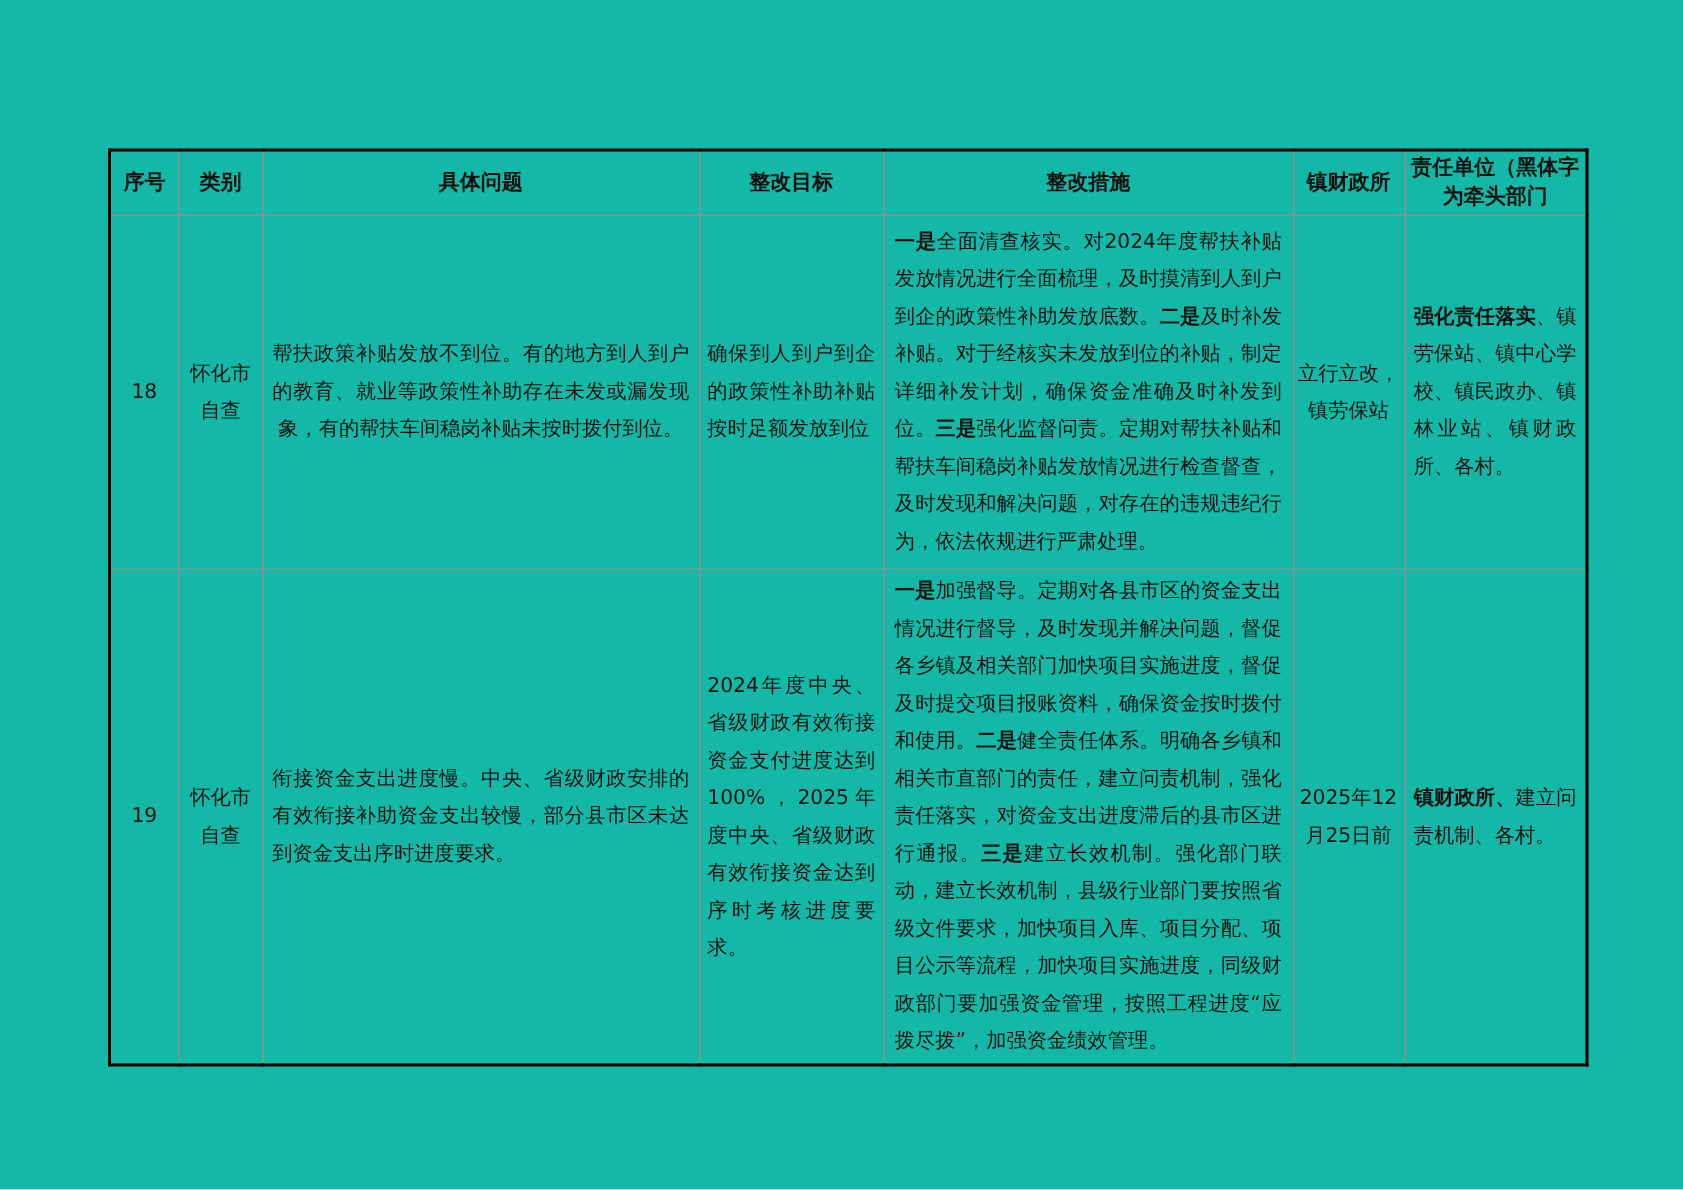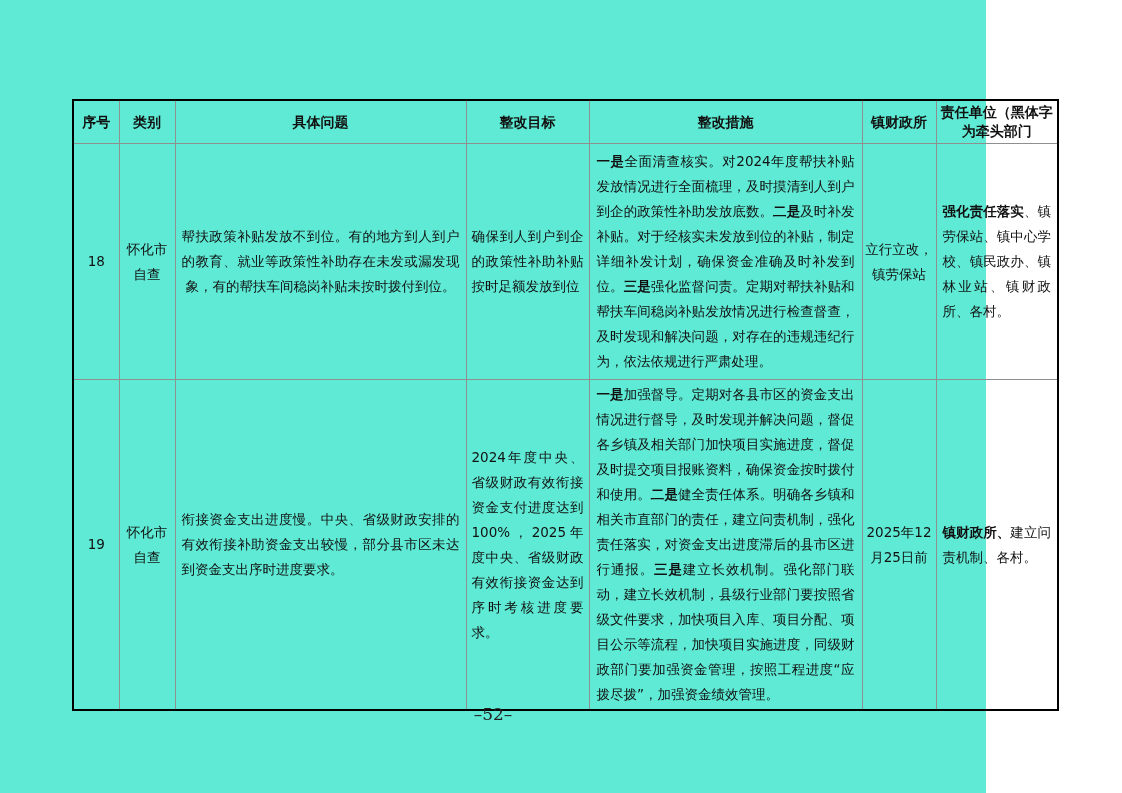--- a/index.html
+++ b/index.html
@@ -5,22 +5,22 @@
   * { margin: 0; padding: 0; box-sizing: border-box; }
   html, body { width: 1122px; height: 793px; background: #ffffff; }
   body {
     position: relative;
     font-family: "DejaVu Sans", "Liberation Sans", sans-serif;
     color: #111111;
   }
   .page {
     position: absolute;
     left: 0; top: 0;
-    width: 986px; height: 793px;
-    background: #5eead4;
+    width: 1122px; height: 793px;
+    background: #14b8a6;
   }
   table.rect-table {
     position: absolute;
     left: 72px; top: 99px;
     width: 985px;
     border-collapse: collapse;
     table-layout: fixed;
     border: 2.5px solid #000000;
     font-size: 13.5px;
     line-height: 25px;
@@ -123,15 +123,14 @@
         <td class="c-category">怀化市自查</td>
         <td class="c-problem">衔接资金支出进度慢。中央、省级财政安排的有效衔接补助资金支出较慢，部分县市区未达到资金支出序时进度要求。</td>
         <td class="c-goal">2024年度中央、省级财政有效衔接资金支付进度达到100%，2025年度中央、省级财政有效衔接资金达到序时考核进度要求。</td>
         <td class="c-measures"><span class="b">一是</span><span>加强督导。定期对各县市区的资金支出情况进行督导，及时发现并解决问题，督促各乡镇及相关部门加快项目实施进度，督促及时提交项目报账资料，确保资金按时拨付和使用。</span><span class="b">二是</span><span>健全责任体系。明确各乡镇和相关市直部门的责任，建立问责机制，强化责任落实，对资金支出进度滞后的县市区进行通报。</span><span class="b">三是</span><span>建立长效机制。强化部门联动，建立长效机制，县级行业部门要按照省级文件要求，加快项目入库、项目分配、项目公示等流程，加快项目实施进度，同级财政部门要加强资金管理，按照工程进度“应拨尽拨”，加强资金绩效管理。</span></td>
         <td class="c-deadline">2025年12月25日前</td>
         <td class="c-responsible"><span class="b">镇财政所、</span><span class="serif">建立问责机制、各村。</span></td>
       </tr>
     </tbody>
   </table>
 
-  <div class="page-number">–52–</div>
 
 </div>
 
 </body></html>

